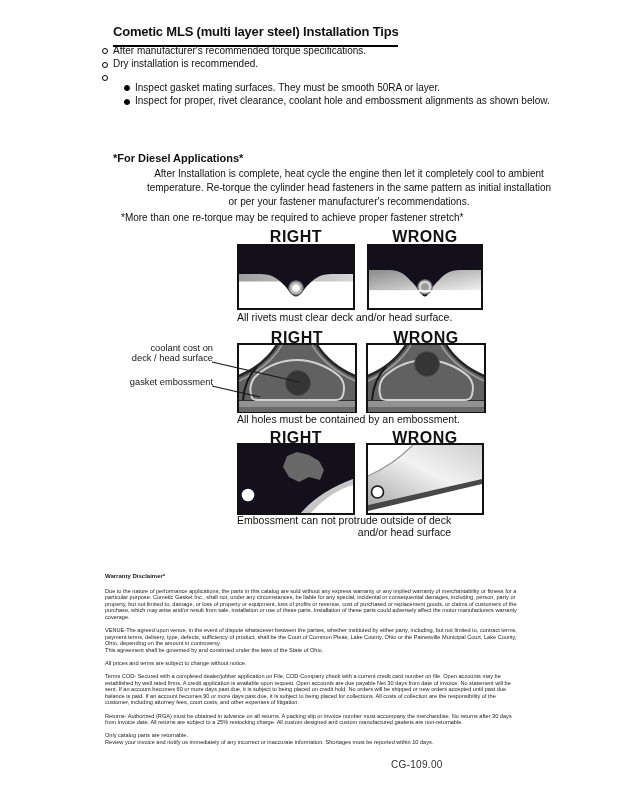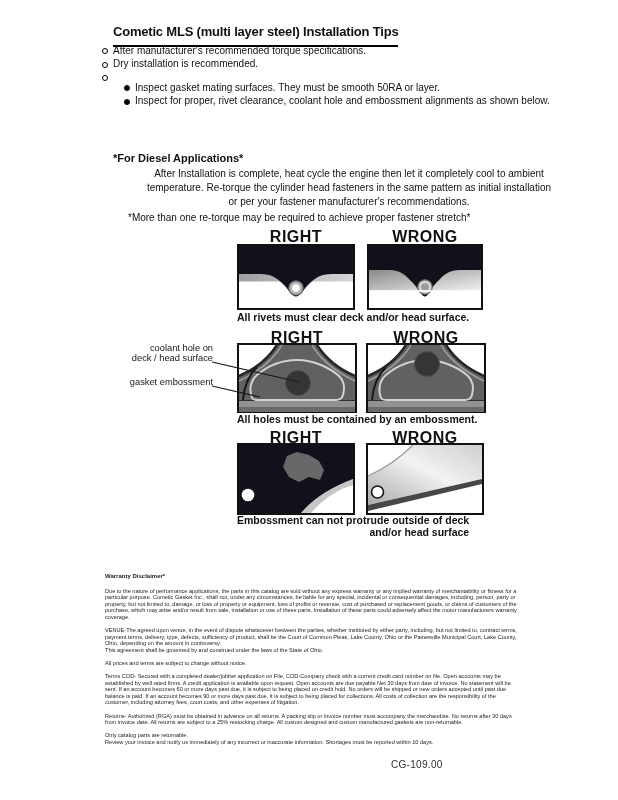--- a/index.html
+++ b/index.html
@@ -15,37 +15,37 @@
   }
   .bullets{position:absolute;left:102px;top:44px;width:505px;font-size:10px;line-height:13.4px;}
   .bullet-row{display:flex;align-items:flex-start;white-space:nowrap;}
   .bullet-row.sub{margin-left:22px;}
   .b-icon{flex:0 0 auto;width:4px;height:4px;border:1px solid #000;border-radius:50%;margin:4.2px 5px 0 0;}
   .b-icon.filled{background:#000;}
   
   .diesel-head{position:absolute;left:113px;top:116px;font-size:11px;font-weight:bold;margin-top:36px;}
   .diesel-p1{position:absolute;left:113px;top:134px;width:440px;font-size:10px;line-height:13.4px;white-space:pre-line;}
   .diesel-p2{position:absolute;left:129px;top:167px;width:440px;font-size:10px;line-height:13.8px;white-space:pre-line;text-align:center;}
-  .diesel-note{position:absolute;left:128px;top:212px;width:440px;font-size:10px;}
+  .diesel-note{position:absolute;left:121px;top:212px;width:440px;font-size:10px;}
   
   .dg-label{position:absolute;width:118px;text-align:center;font-size:16px;font-weight:bold;letter-spacing:0.5px;}
   .lab-r1-right{left:237px;top:228px;}
   .lab-r1-wrong{left:366px;top:228px;}
   .lab-r2-right{left:237px;top:329px;width:120px;}
   .lab-r2-wrong{left:366px;top:329px;width:120px;}
   .lab-r3-right{left:237px;top:429px;}
   .lab-r3-wrong{left:366px;top:429px;}
   .panel{position:absolute;display:block;}
   .p-r1-right{left:237px;top:244px;}
   .p-r1-wrong{left:367px;top:244px;}
   .p-r2-right{left:237px;top:343px;}
   .p-r2-wrong{left:366px;top:343px;}
   .p-r3-right{left:237px;top:443px;}
   .p-r3-wrong{left:366px;top:443px;}
-  .dg-caption{position:absolute;left:237px;font-size:10.5px;font-weight:bold;white-space:pre-line;line-height:11.5px;}
+  .dg-caption{position:absolute;left:237px;font-size:10.5px;font-weight:normal;white-space:pre-line;line-height:11.5px;}
   .cap-r1{top:312px;}
   .cap-r2{top:414px;}
   .cap-r3{top:515px;text-align:right;}
   .side-label{position:absolute;text-align:right;font-size:9.3px;line-height:9.6px;color:#161616;}
   .side-label-1{left:100px;top:344px;width:113px;}
   .side-label-2{left:100px;top:378px;width:113px;}
   .leader-overlay{position:absolute;left:208px;top:356px;pointer-events:none;z-index:5;}
   
   .disclaimer{position:absolute;left:105px;top:573px;width:412px;font-size:5.6px;line-height:6.6px;color:#1c1c1c;}
   .disclaimer .d-head{font-weight:bold;font-size:6px;margin:0 0 8px 0;}
@@ -118,21 +118,21 @@
     <circle cx="58" cy="43" r="7.2" fill="#d2d2d2" stroke="#6a6a6a" stroke-width="1.2"></circle>
     <circle cx="58" cy="43" r="3.8" fill="#9b9b9b"></circle>
     <rect x="2" y="46.2" width="112" height="1.6" fill="#ffffff"></rect>
   </svg>
 
   <div class="dg-caption cap-r1">All rivets must clear deck and/or head surface.</div>
 
   <div class="dg-label lab-r2-right">RIGHT</div>
   <div class="dg-label lab-r2-wrong">WRONG</div>
 
-  <div class="side-label side-label-1" style="white-space:pre-line;">coolant hole on
+  <div class="side-label side-label-1" style="white-space:pre-line;">coolant cost on
 deck / head surface</div>
   <div class="side-label side-label-2">gasket embossment</div>
 
   <svg class="leader-overlay" width="100" height="48" viewBox="0 0 100 48">
     <line x1="4" y1="6" x2="91" y2="26" stroke="#1c1c1c" stroke-width="1.1"></line>
     <line x1="4" y1="30" x2="52" y2="41" stroke="#1c1c1c" stroke-width="1.1"></line>
   </svg>
 
   <svg class="panel p-r2-right" width="120" height="70" viewBox="0 0 120 70">
     <rect x="1" y="1" width="118" height="68" fill="#616161" stroke="#111" stroke-width="2"></rect>

